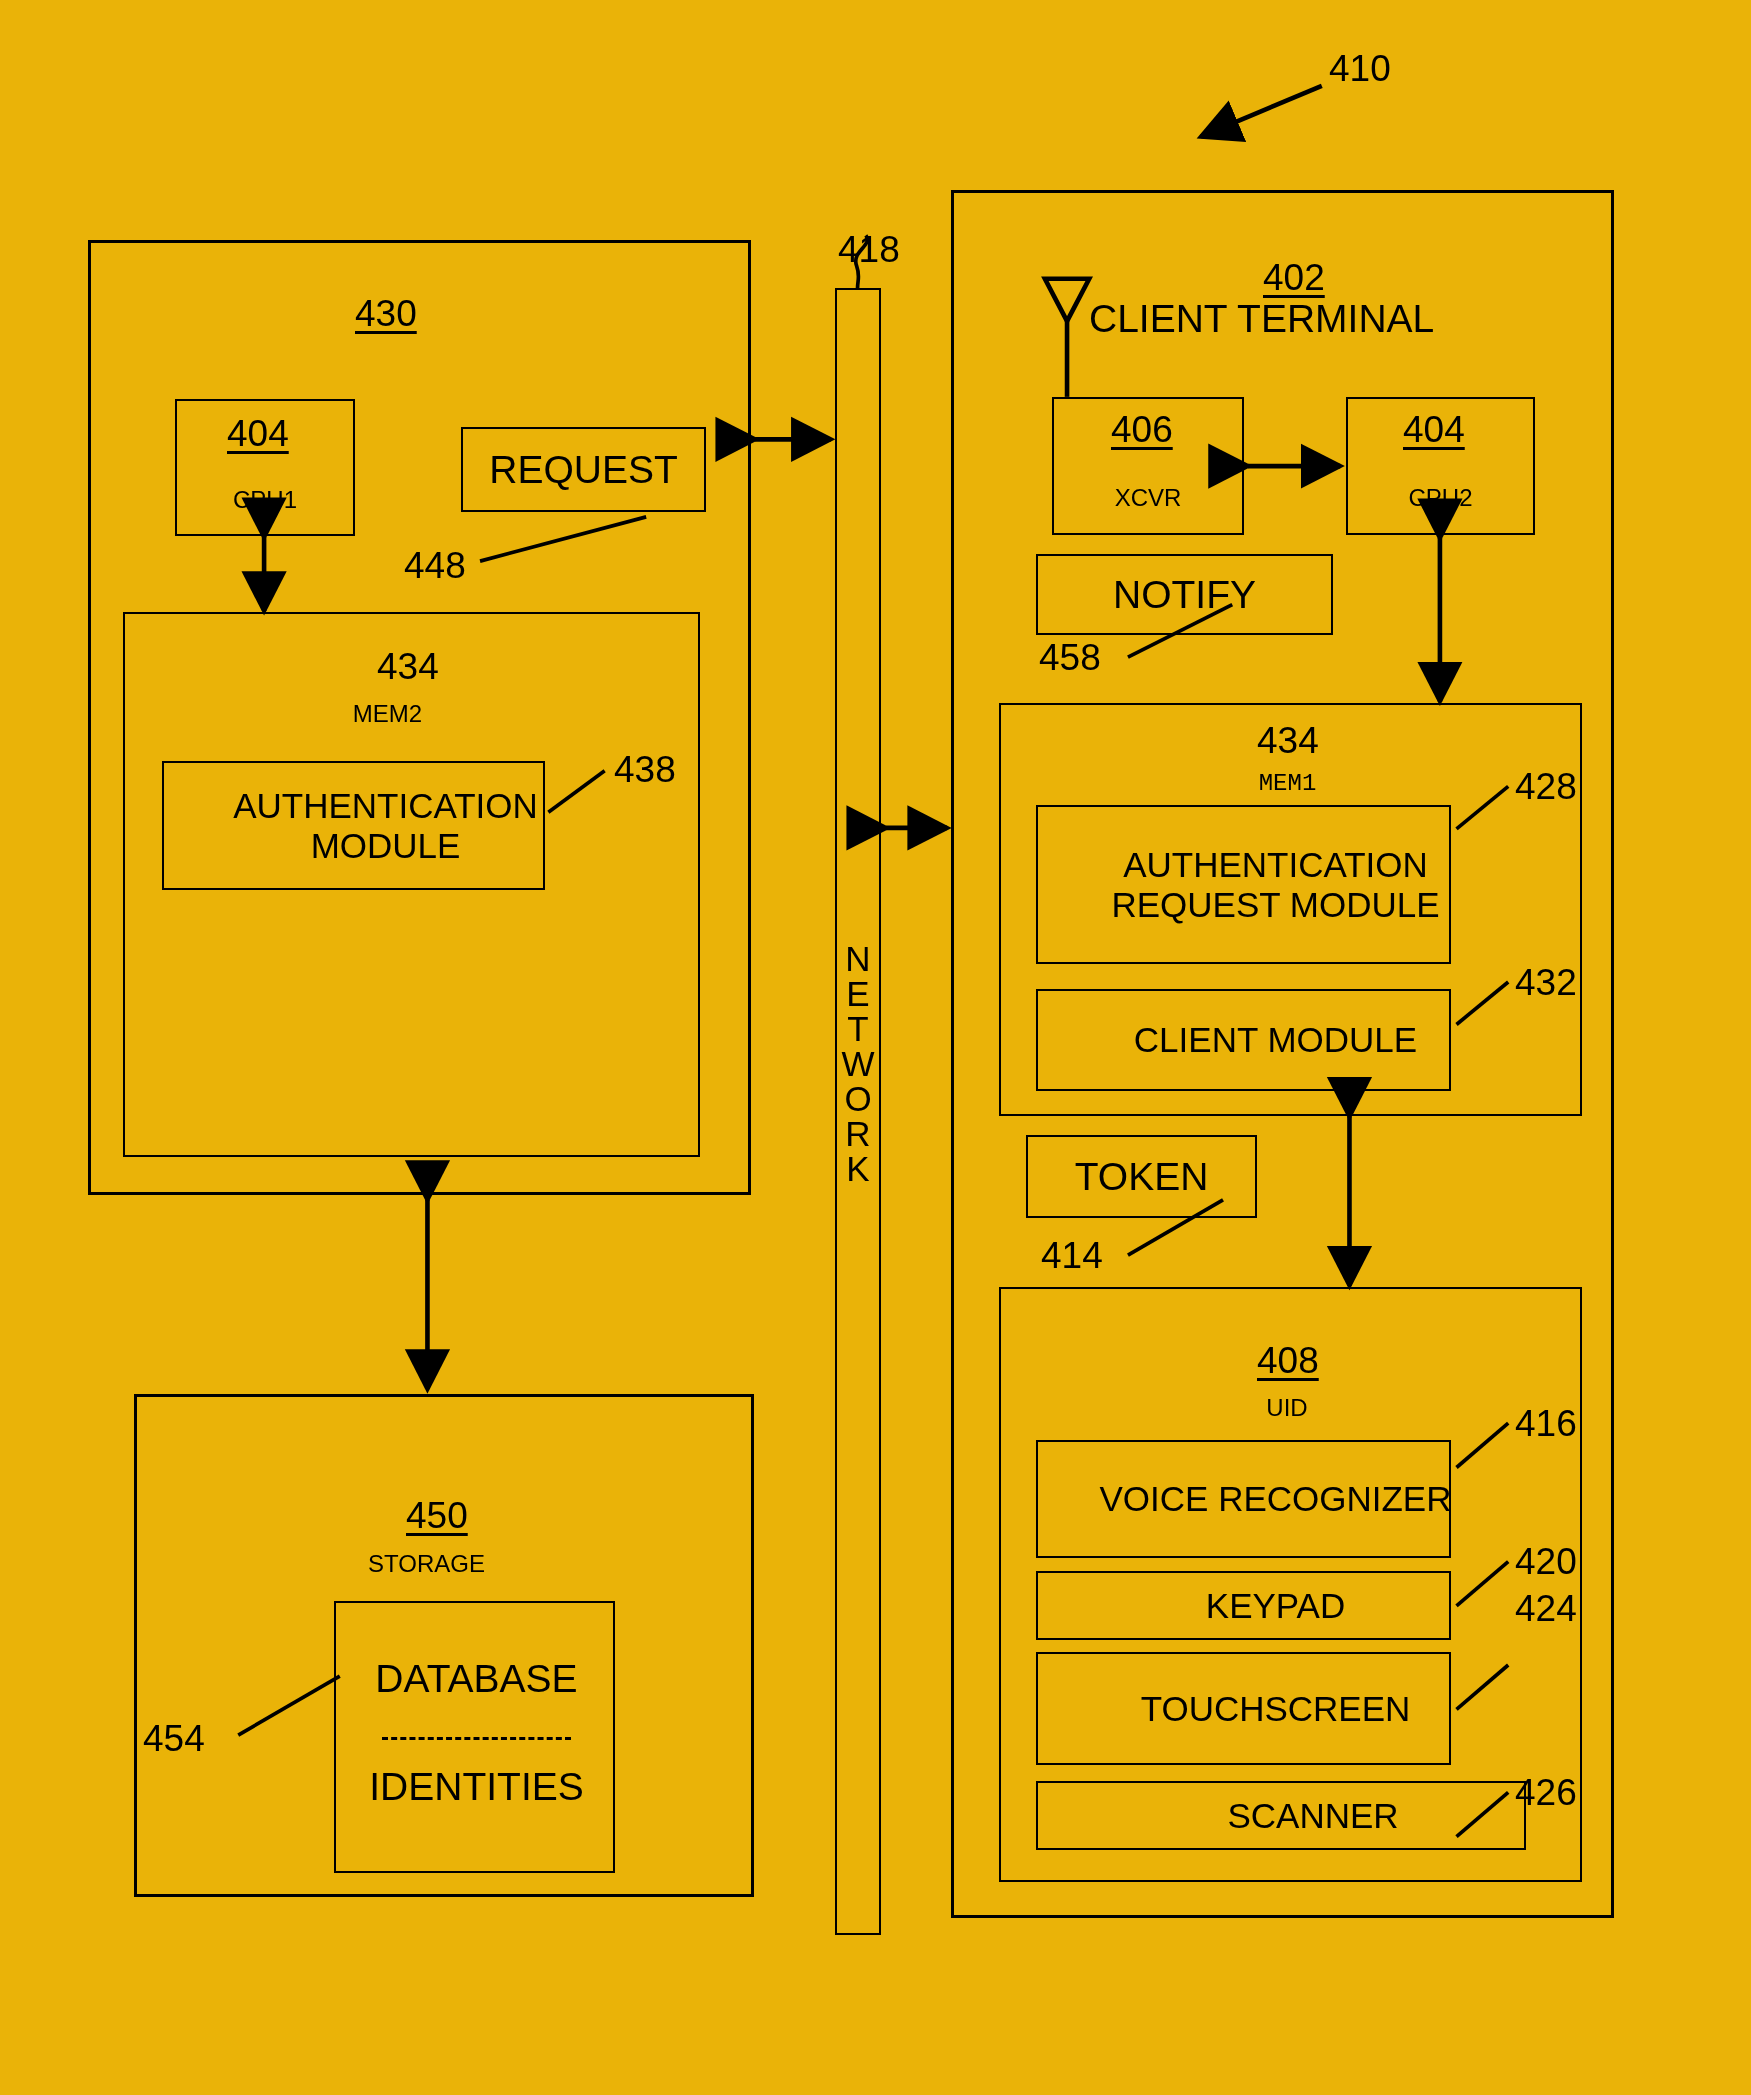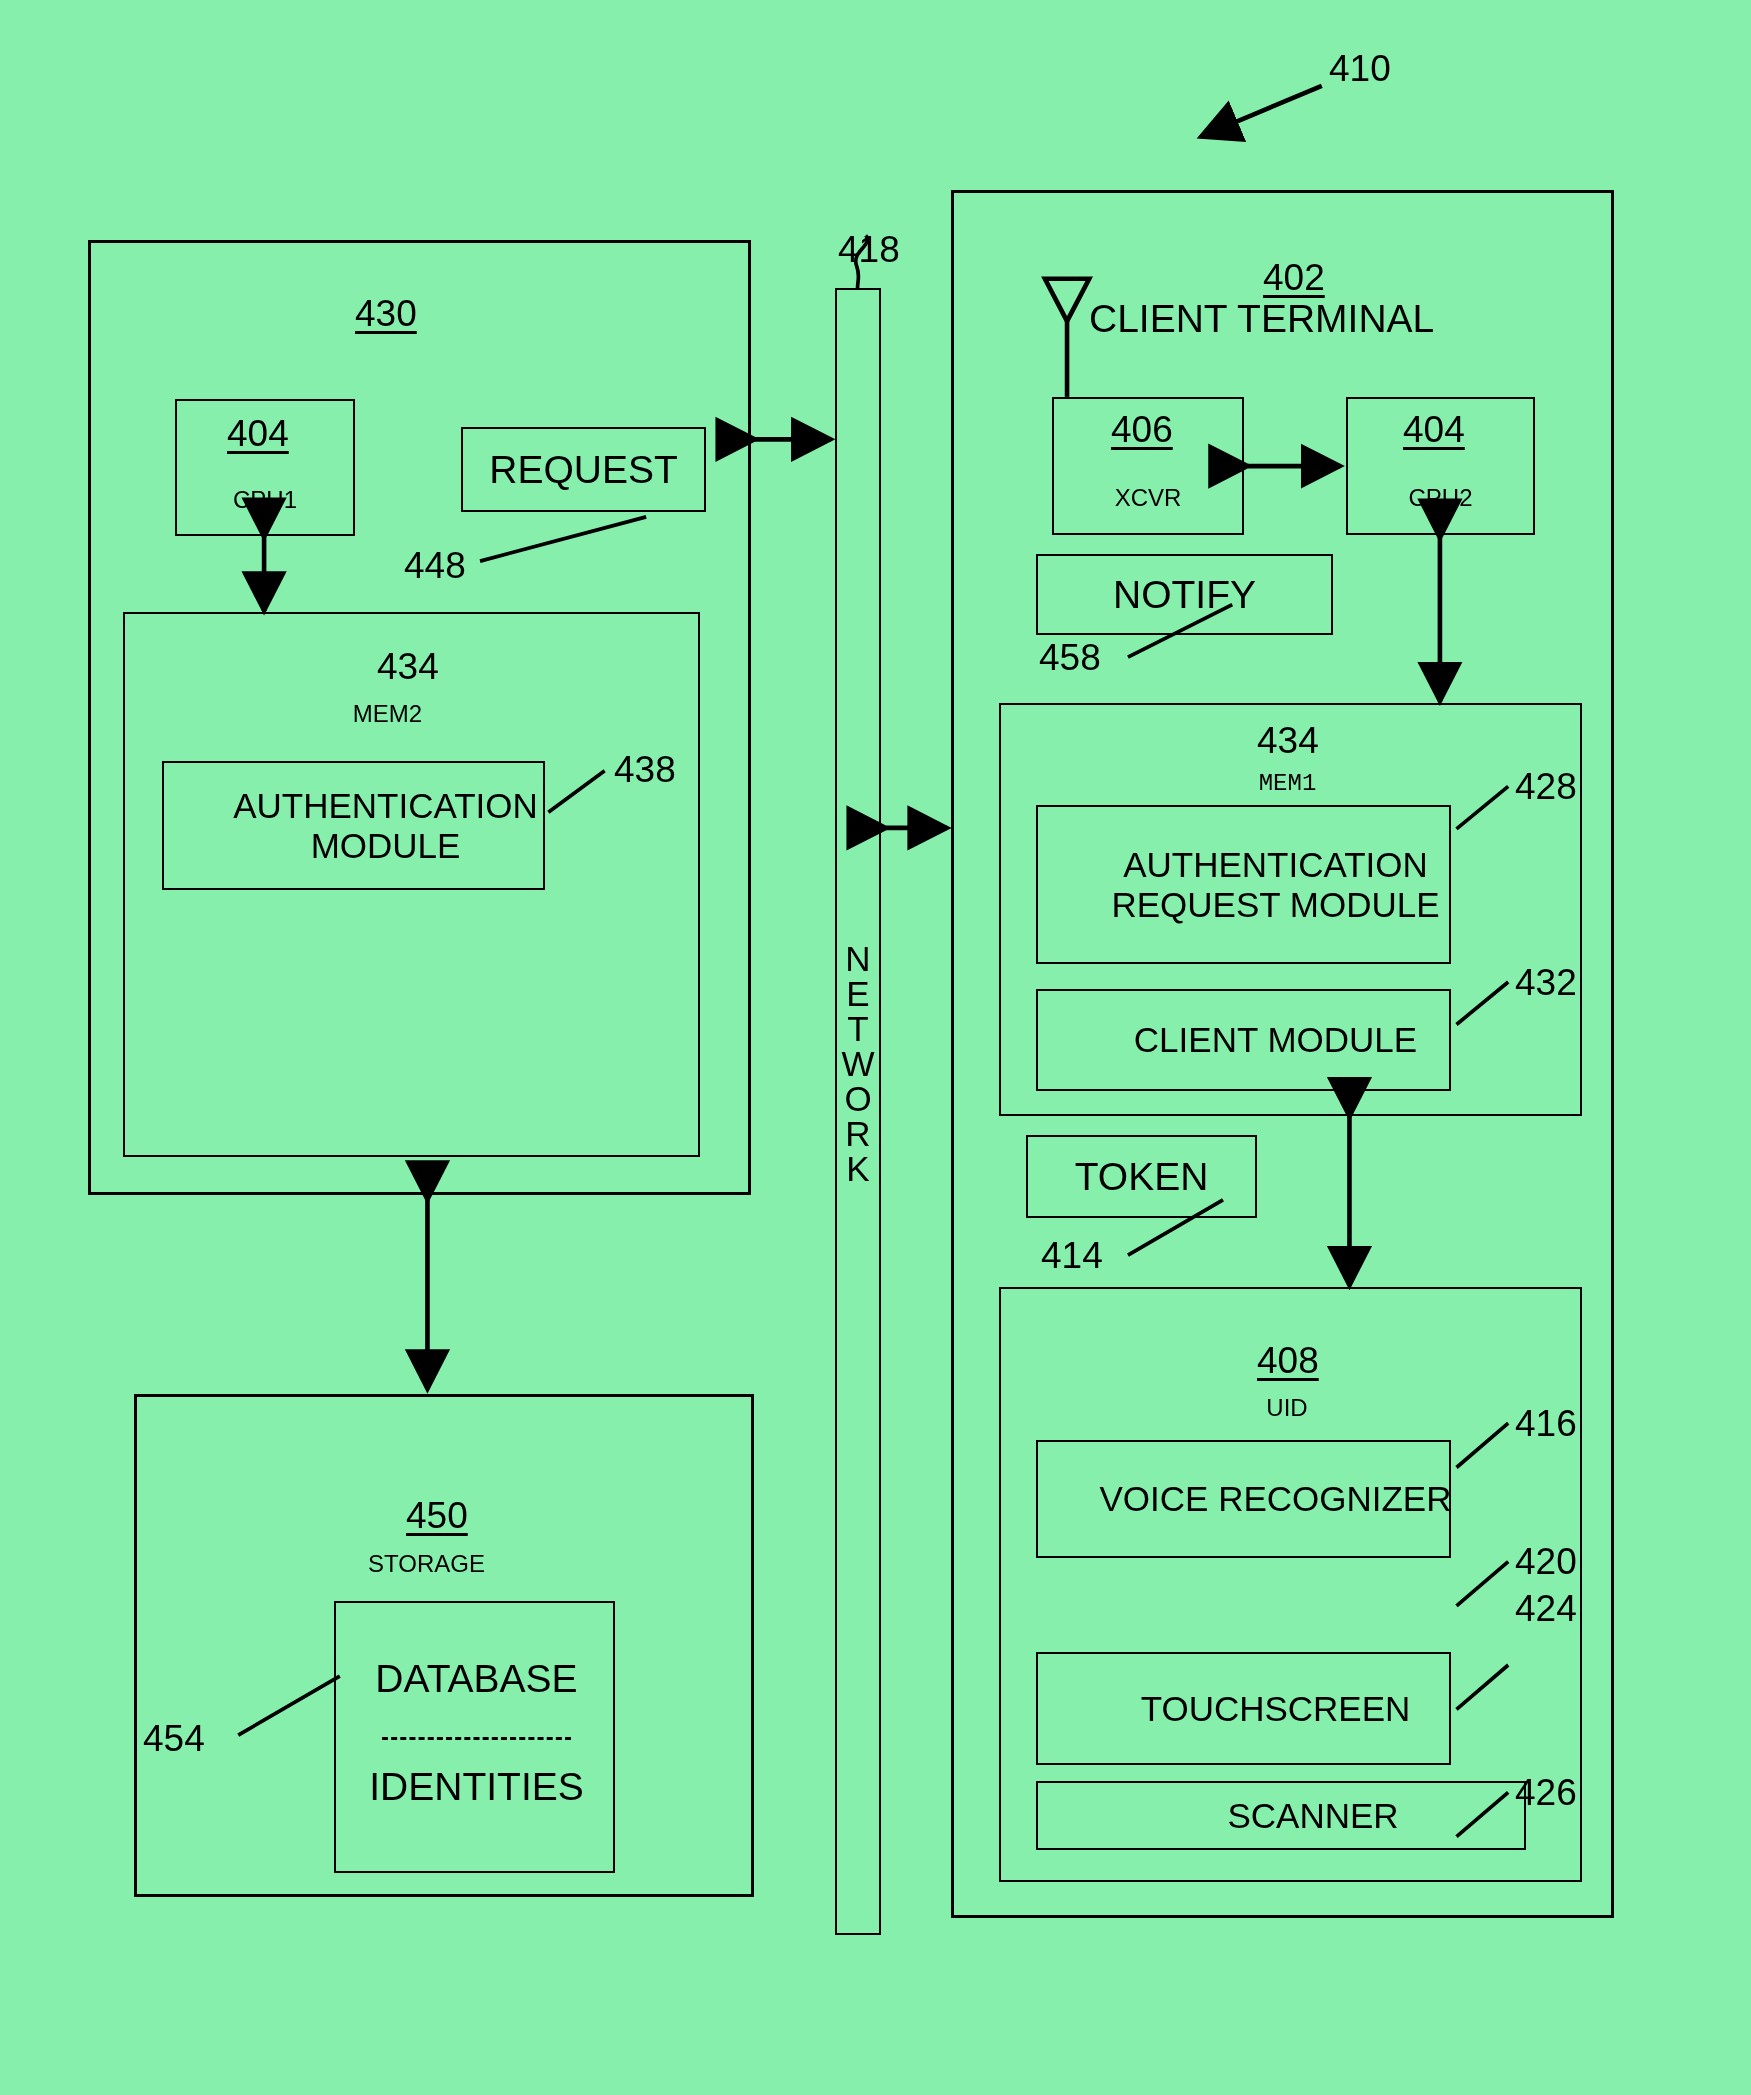--- a/index.html
+++ b/index.html
@@ -8,21 +8,21 @@
     background: #ffffff;
   }
   body {
     font-family: "Liberation Sans", sans-serif;
     color: #000000;
   }
   #figure {
     position: relative;
     width: 1752px;
     height: 2096px;
-    background: #86efac;
+    background: #eab308;
     overflow: hidden;
   }
   .box {
     position: absolute;
     box-sizing: border-box;
     border: 3.7px solid #000000;
     background: transparent;
   }
   .box.thin { border-width: 2.8px; }
   .lbl {
@@ -222,20 +222,23 @@
   <div class="box thin" style="left:999px; top:1287px; width:583px; height:595px;"></div>
   <div class="ref ul" style="left:1257px; top:1340px;">408</div>
   <div class="lbl title-sm" style="left:1227px; top:1395px; width:120px;">UID</div>
 
   <div class="box thin" style="left:1036px; top:1440px; width:415px; height:118px;">
     <div class="center-text title-md">VOICE
 RECOGNIZER</div>
   </div>
   <div class="ref" style="left:1515px; top:1403px;">416</div>
 
+  <div class="box thin" style="left:1036px; top:1571px; width:415px; height:69px;">
+    <div class="center-text title-md">KEYPAD</div>
+  </div>
   <div class="ref" style="left:1515px; top:1541px;">420</div>
 
   <div class="box thin" style="left:1036px; top:1652px; width:415px; height:113px;">
     <div class="center-text title-md">TOUCHSCREEN</div>
   </div>
   <div class="ref" style="left:1515px; top:1588px;">424</div>
 
   <div class="box thin" style="left:1036px; top:1781px; width:490px; height:69px;">
     <div class="center-text title-md">SCANNER</div>
   </div>

